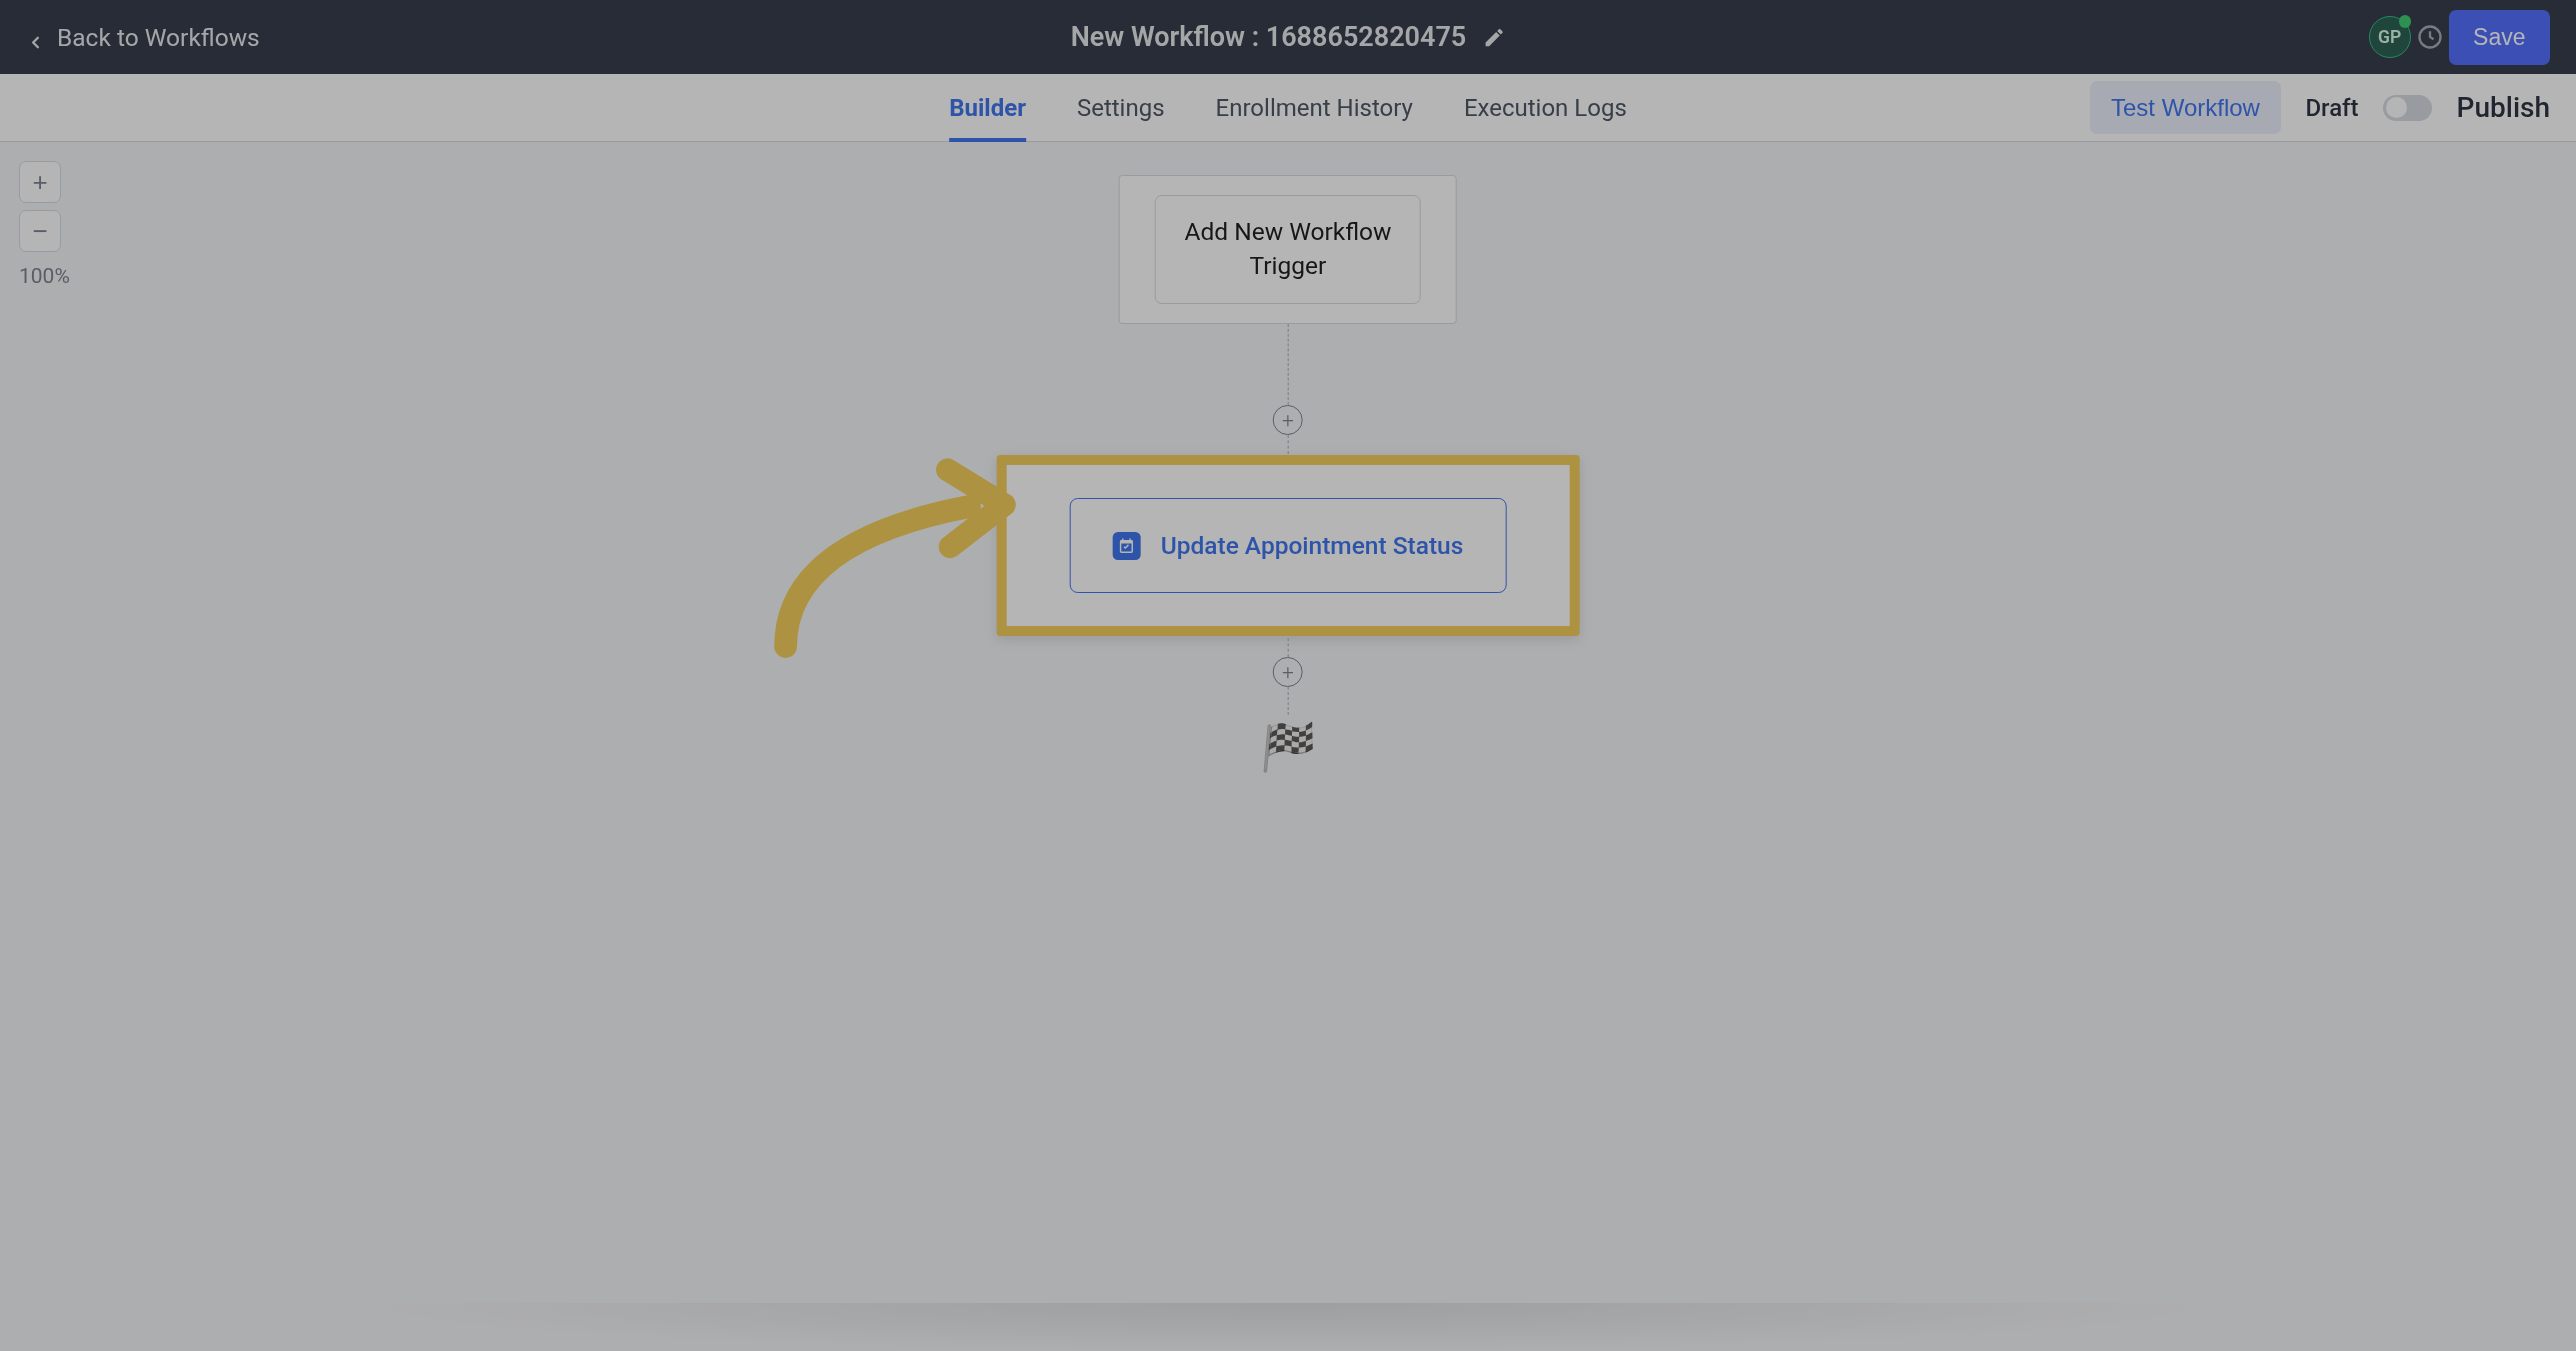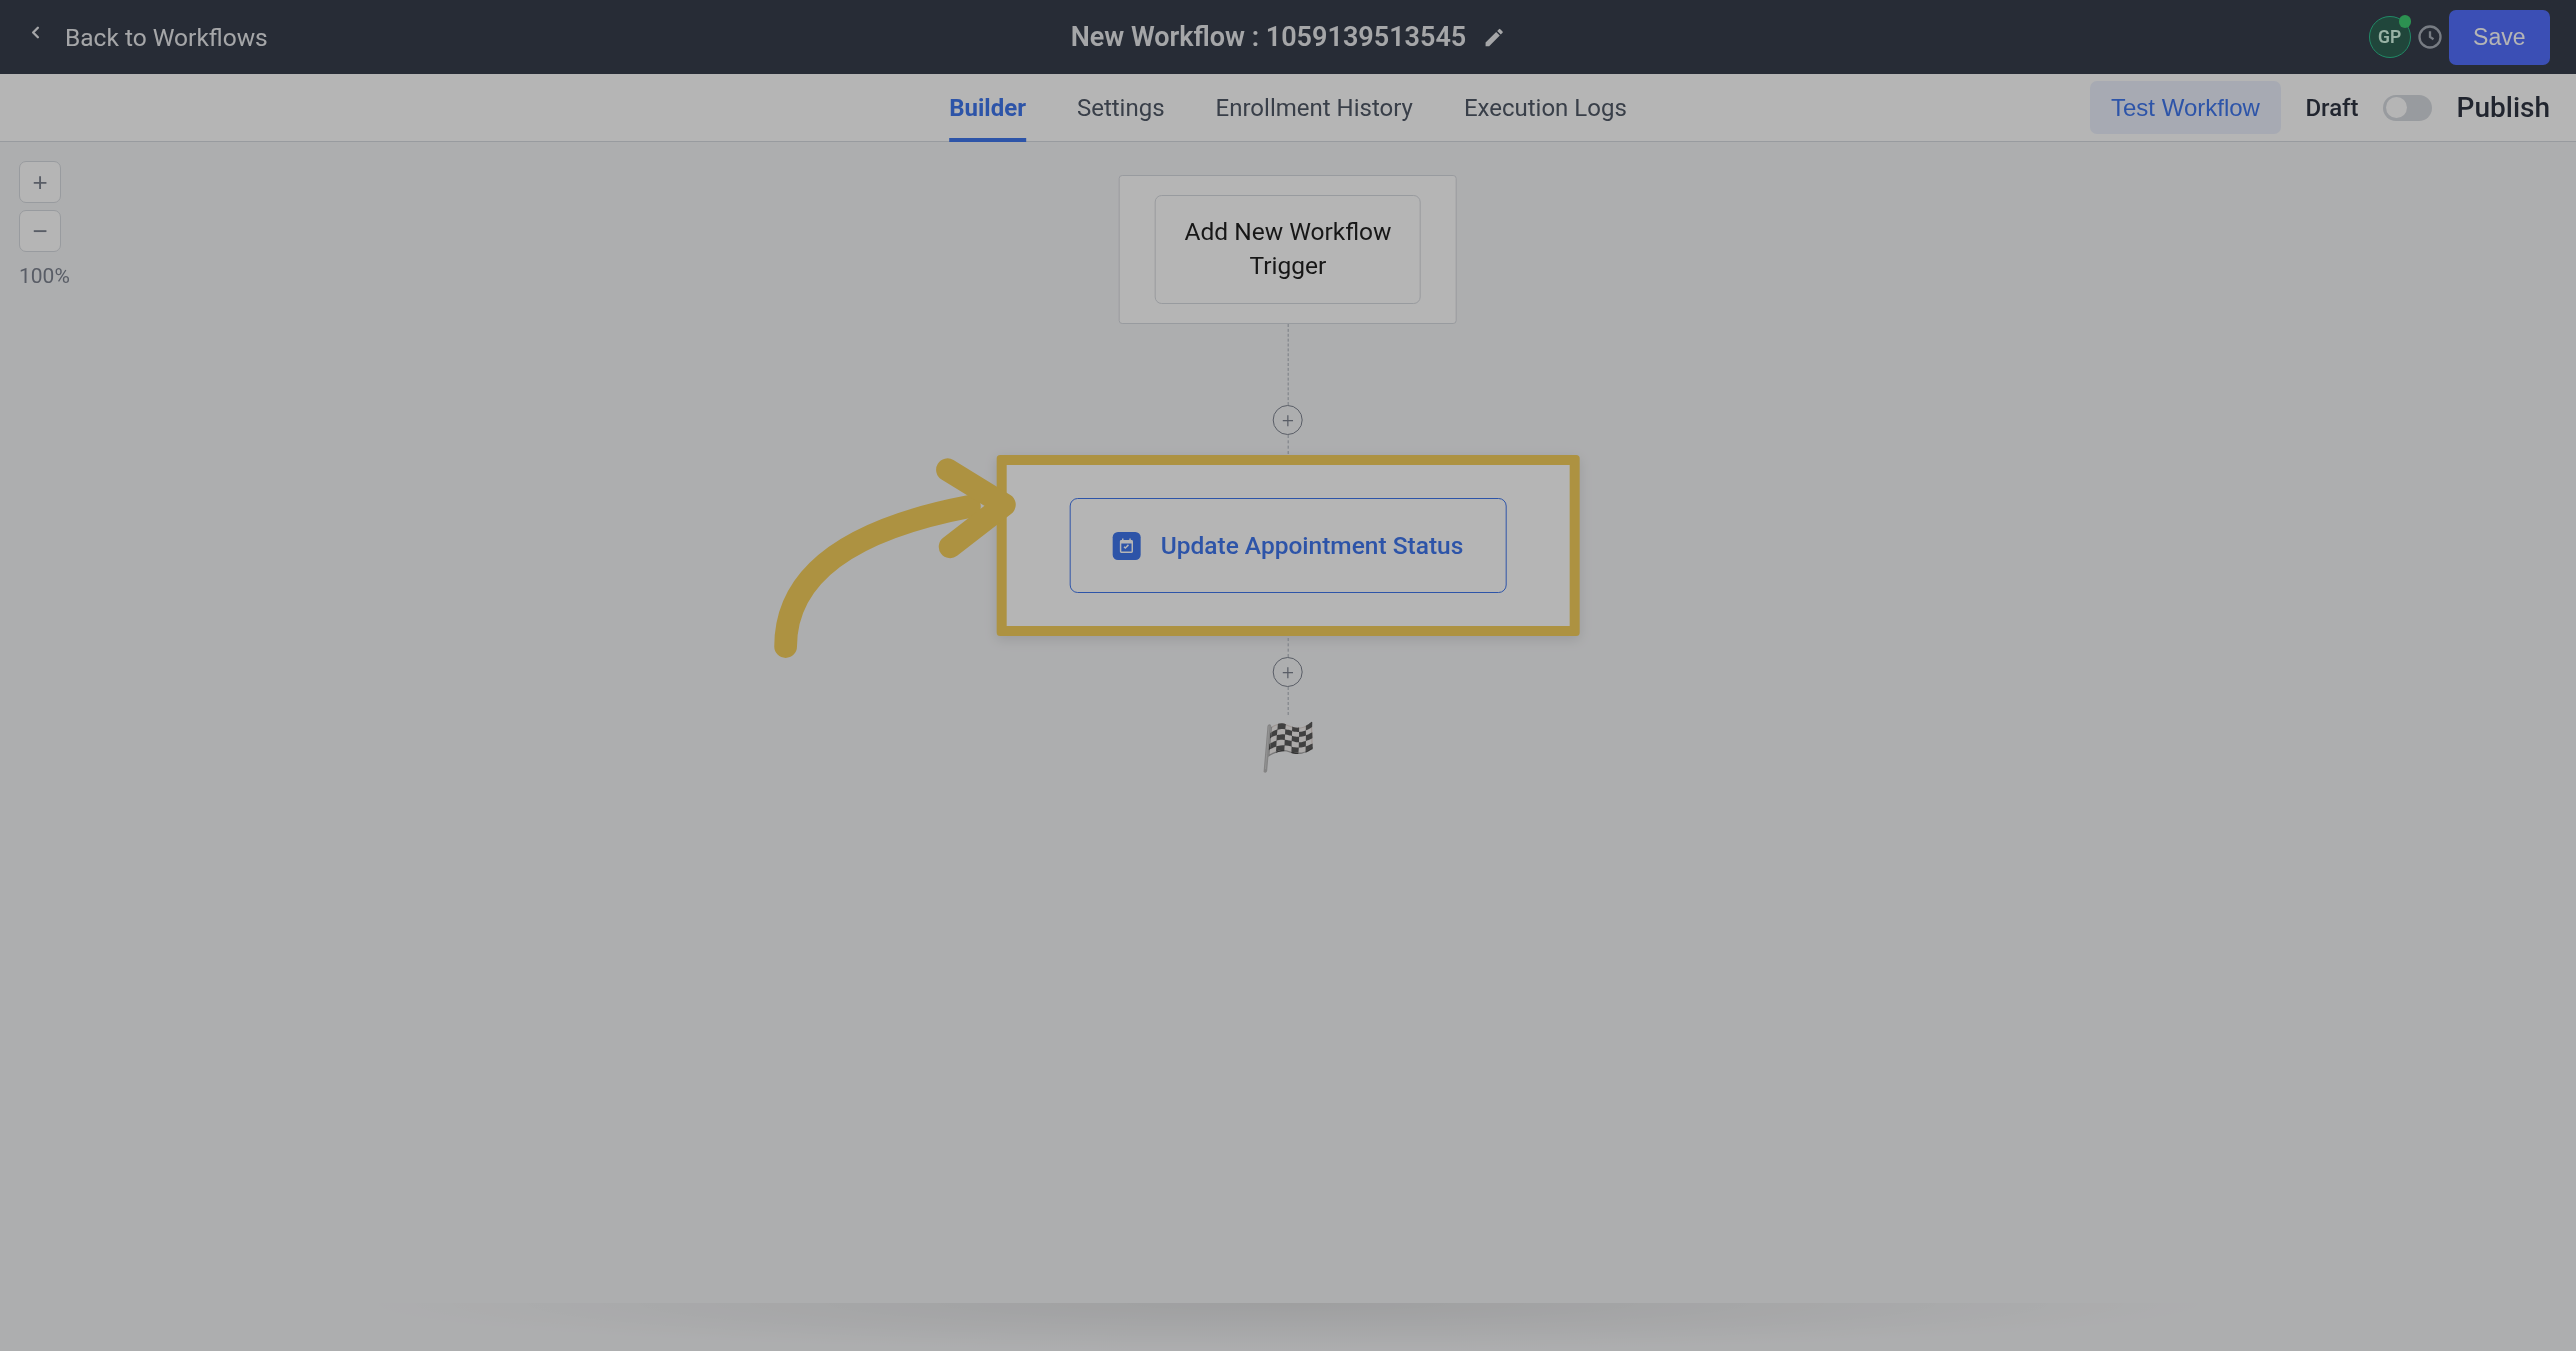--- a/index.html
+++ b/index.html
@@ -18,22 +18,22 @@
   top: 0; left: 0; right: 0;
   height: 74px;
   background: #1a2332;
   display: flex;
   align-items: center;
   padding: 0 26px;
   color: #fff;
 }
 .back-link {
   display: flex;
-  align-items: flex-start;
-  gap: 20px;
+  align-items: flex-end;
+  gap: 12px;
   color: #e5e7eb;
   font-size: 24.5px;
   cursor: pointer;
 }
 .back-link svg { width: 19px; height: 19px; }
 .header-center {
   position: absolute;
   left: 50%;
   transform: translateX(-50%);
   display: flex;
@@ -318,21 +318,21 @@
 <body>
 
 <div class="top-header">
   <div class="back-link">
     <svg viewBox="0 0 24 24" fill="none" stroke="#e5e7eb" stroke-width="3" stroke-linecap="round" stroke-linejoin="round">
         <polyline points="15 18 9 12 15 6"></polyline>
       </svg>
     <span>Back to Workflows</span>
   </div>
   <div class="header-center">
-    <span class="workflow-title">New Workflow : 1059139513545</span>
+    <span class="workflow-title">New Workflow : 1688652820475</span>
     <svg class="edit-icon" viewBox="0 0 24 24" fill="#e5e7eb">
         <path d="M3 17.25V21h3.75L17.81 9.94l-3.75-3.75L3 17.25zM20.71 7.04a1 1 0 0 0 0-1.41l-2.34-2.34a1 1 0 0 0-1.41 0l-1.83 1.83 3.75 3.75 1.83-1.83z"></path>
       </svg>
   </div>
   <div class="header-right">
     <div class="avatar">
         <span>GP</span>
       </div>
     <svg class="history-icon" viewBox="0 0 24 24" fill="none" stroke="#9ca3af" stroke-width="2">
         <circle cx="12" cy="12" r="9"></circle>

